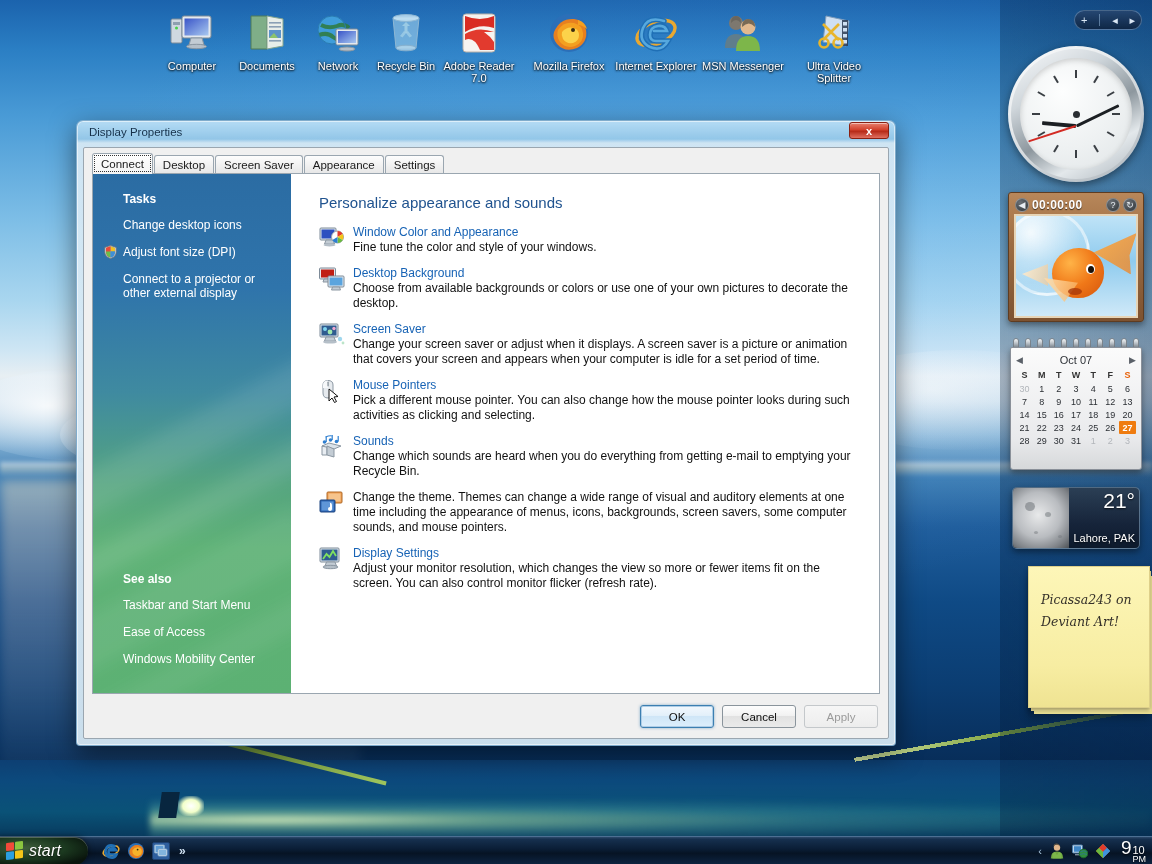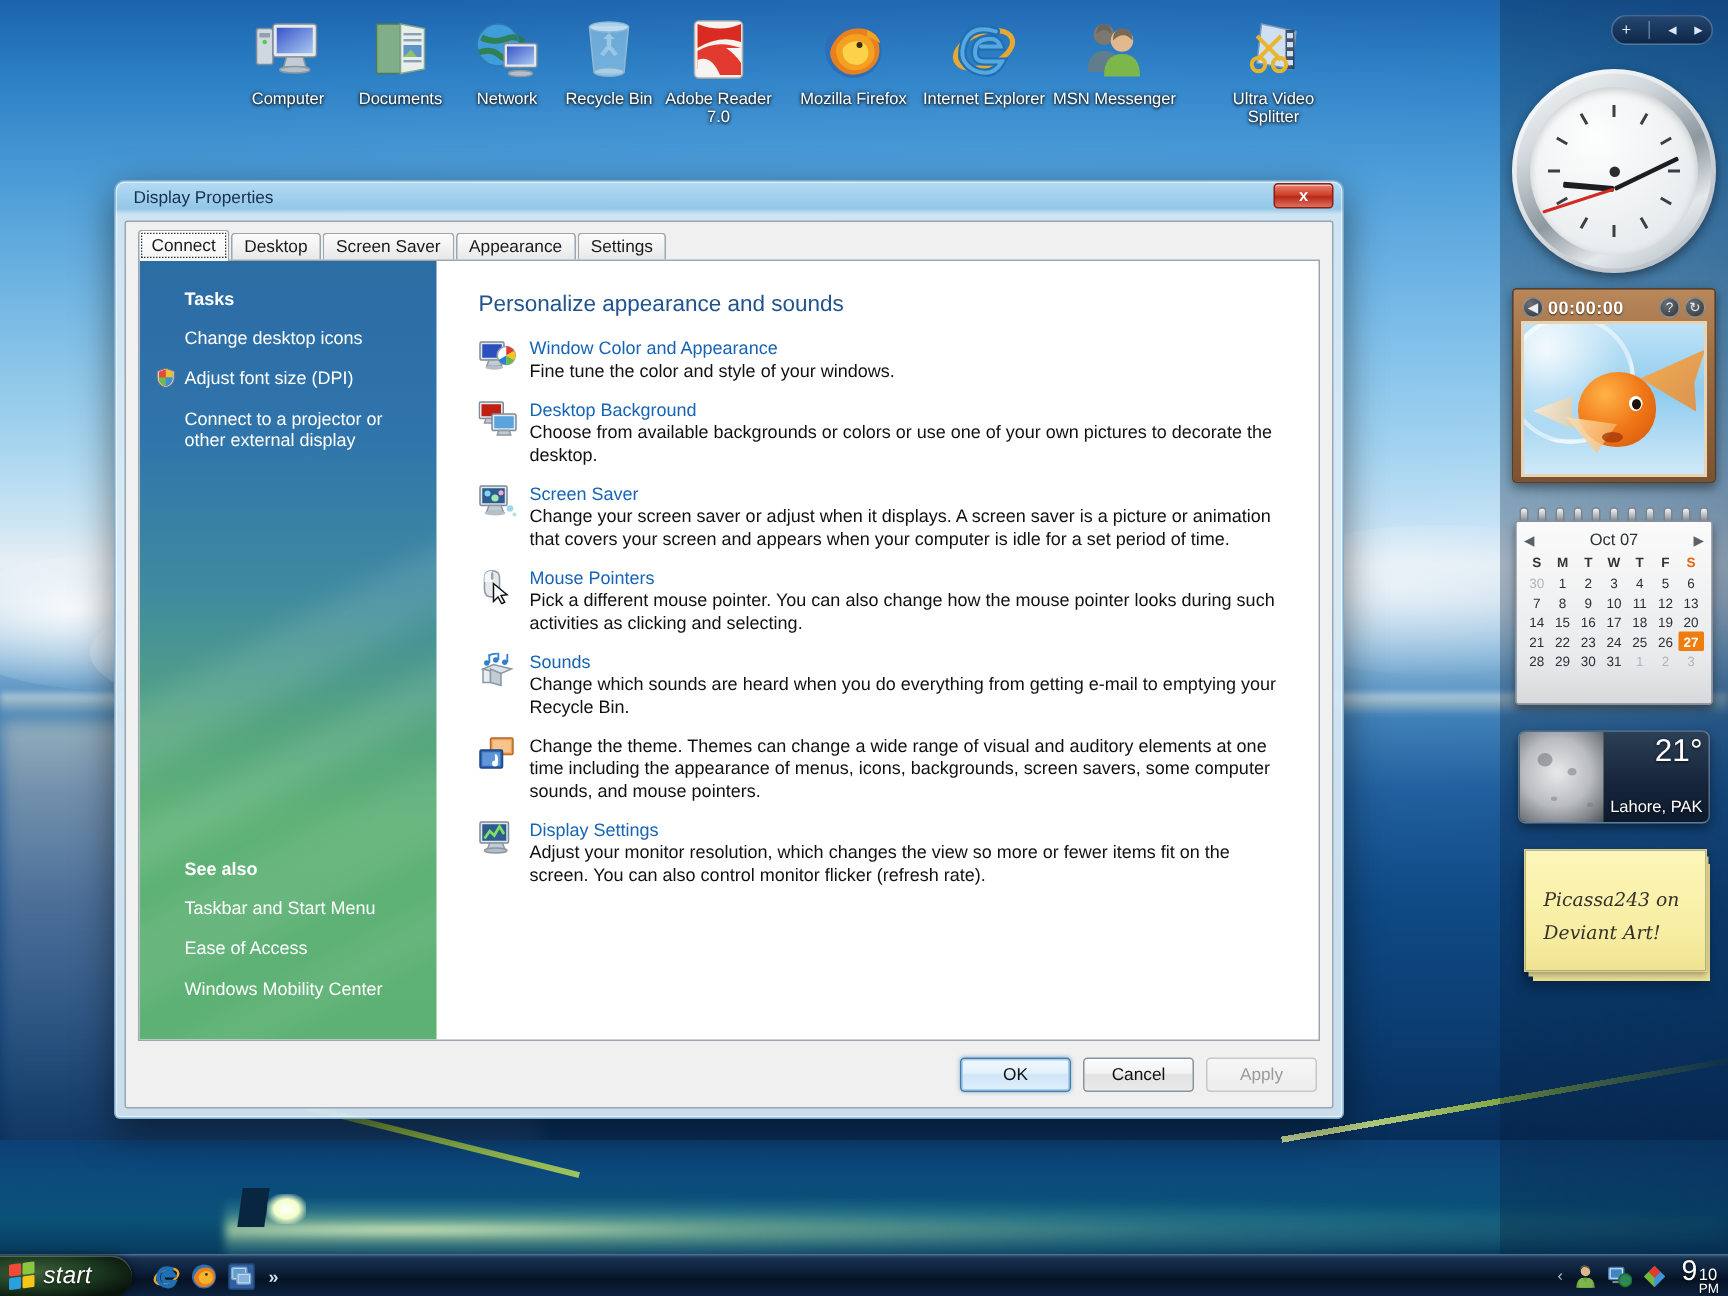--- a/index.html
+++ b/index.html
@@ -211,21 +211,21 @@
     background: radial-gradient(circle at 45% 45%, #e8e9ea, #b9bcc0 50%, #7e8287 80%, #4d5155 100%); }
   #weather-moon:after { content:''; position:absolute; left:12px; top:14px; width:10px; height:9px;
     border-radius:50%; background:rgba(110,115,120,0.55); box-shadow: 18px 8px 0 -2px rgba(110,115,120,0.5), 6px 26px 0 -3px rgba(110,115,120,0.45), 30px 30px 0 -3px rgba(110,115,120,0.4);}
   #weather-right { flex:1; position:relative; color:#fff; }
   #weather-temp { position:absolute; right:4px; top:1px; font-size:21px; font-weight:300;
     text-shadow:0 1px 2px rgba(0,0,0,0.7); }
   #weather-loc { position:absolute; right:4px; bottom:4px; font-size:11px;
     text-shadow:0 1px 2px rgba(0,0,0,0.7); white-space:nowrap;}
 
   
-  #notes-gadget { position:absolute; left:16px; top:566px; width:122px; height:82px;
+  #notes-gadget { position:absolute; left:28px; top:566px; width:122px; height:142px;
     background: linear-gradient(to bottom, #fdf6b8, #f7eda2 70%, #efe392);
     border:1px solid #ded08a;
     box-shadow: 0 2px 4px rgba(0,0,0,0.35), 2px 4px 0 -1px #f2e69a, 4px 8px 0 -2px #eadf92, 0 10px 8px rgba(0,0,0,0.3);
     padding:22px 12px 0 12px;
     font-family: "DejaVu Serif", serif;
     font-style: italic;
     font-size:12.5px; color:#35312a; line-height:1.75;
   }
 
   
@@ -491,21 +491,21 @@
         <path d="M3 36 Q3 22 14 22 Q25 22 25 36 Z" fill="#5f7d8c"></path>
         <circle cx="26" cy="15" r="7.5" fill="#e2b98f"></circle>
         <path d="M14 39 Q14 24 26 24 Q38 24 38 39 Z" fill="#7db64a"></path>
         <path d="M19 11 Q14 5 9 11 Q9 4 14 4 Q19 4 19 11 Z" fill="#6a665e"></path>
         <path d="M33 15 Q27 8 20 15 Q20 7 26 7 Q33 7 33 15 Z" fill="#7a6a55"></path>
       </svg>
     </div>
     <div class="label">MSN Messenger</div>
   </div>
 
-  <div class="desk-icon" style="left:657px; top:4px;">
+  <div class="desk-icon" style="left:642px; top:4px;">
     <div class="glyph">
       <svg width="42" height="42" viewBox="0 0 42 42">
         <path d="M13 4 L36 9 L33 34 L10 30 Z" fill="#cfe0f2" stroke="#7e9cbb"></path>
         <rect x="29" y="8" width="6" height="26" fill="#2a3a52" opacity="0.85"></rect>
         <rect x="30" y="10" width="4" height="3.5" fill="#cfe0f2"></rect>
         <rect x="30" y="16" width="4" height="3.5" fill="#cfe0f2"></rect>
         <rect x="30" y="22" width="4" height="3.5" fill="#cfe0f2"></rect>
         <rect x="30" y="28" width="4" height="3.5" fill="#cfe0f2"></rect>
         <path d="M10 12 L26 28 M26 12 L10 28" stroke="#e8b52c" stroke-width="2.6" fill="none"></path>
         <circle cx="11" cy="31" r="4.5" fill="none" stroke="#e8b52c" stroke-width="2.6"></circle>

